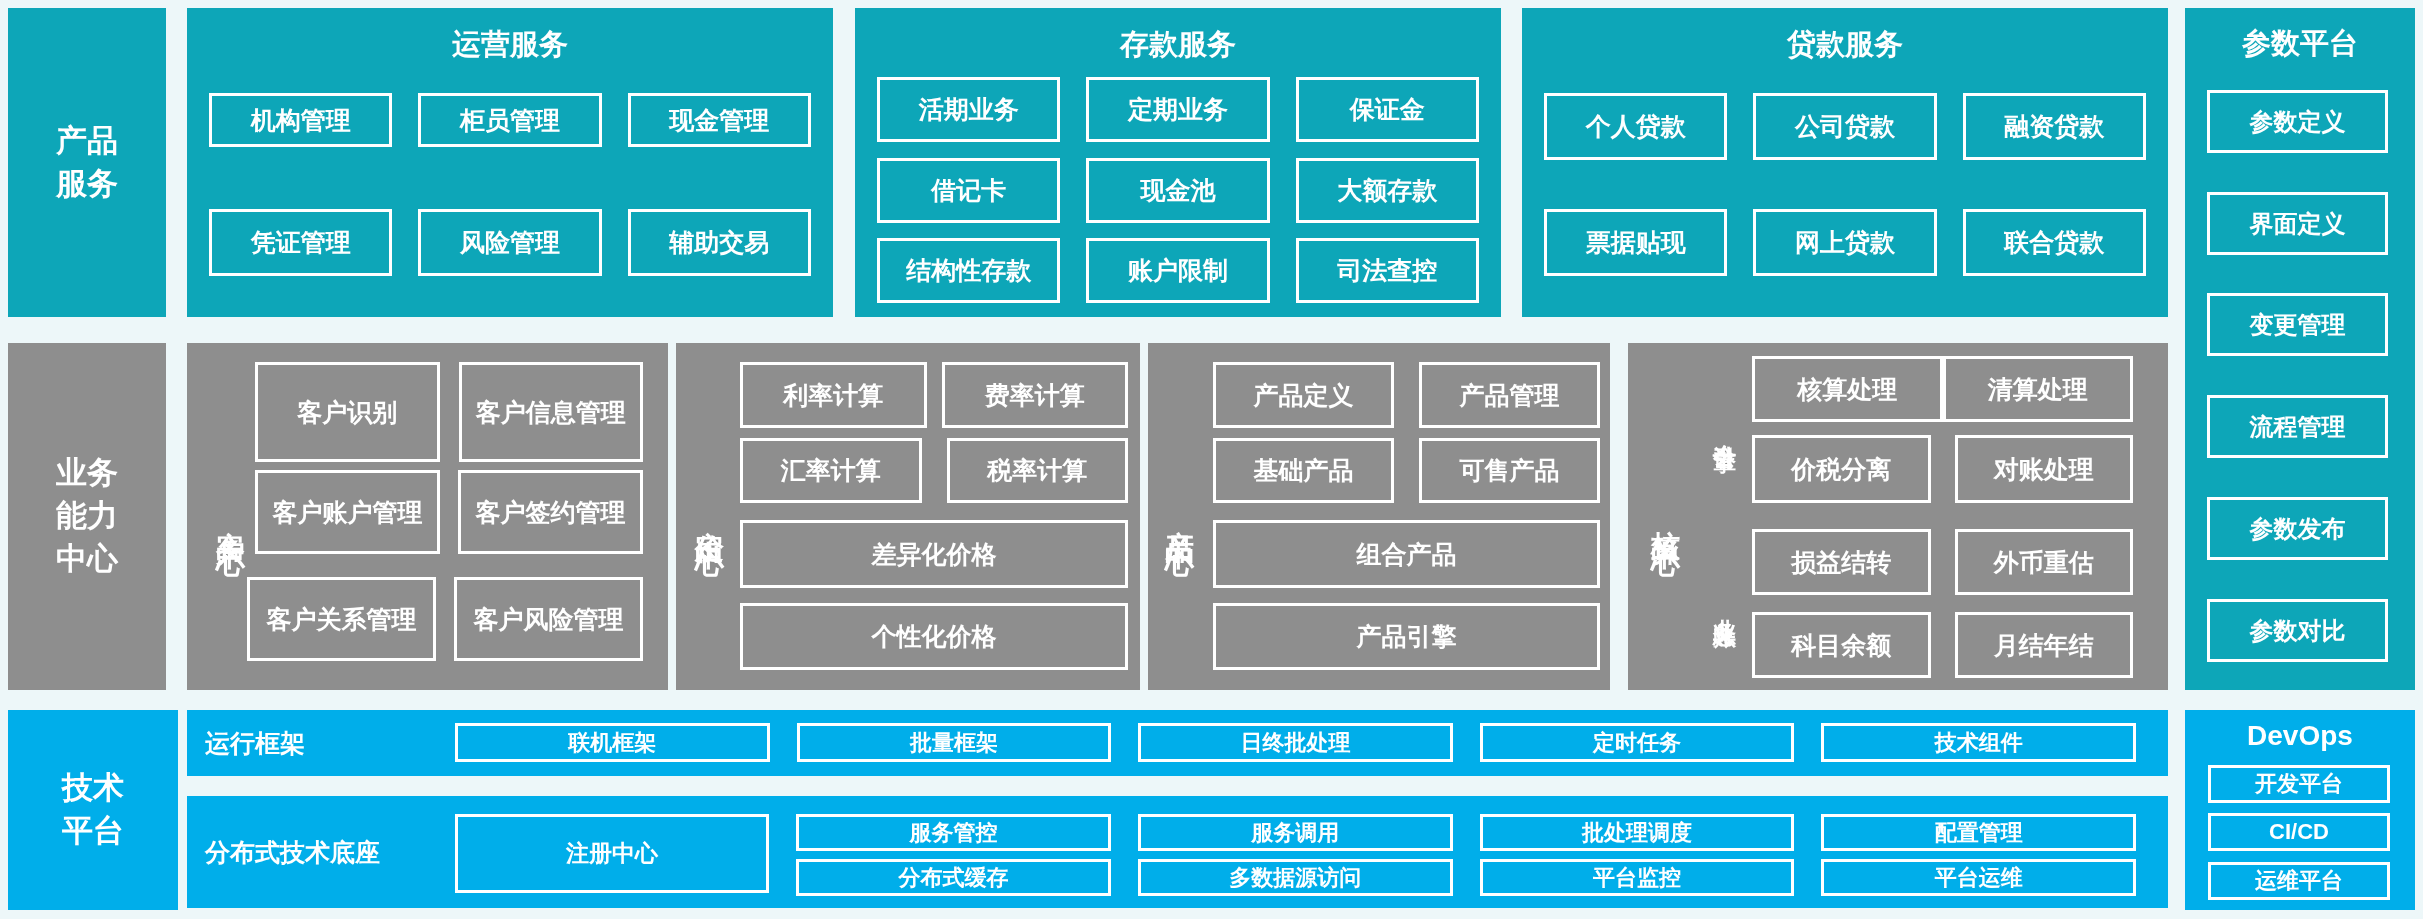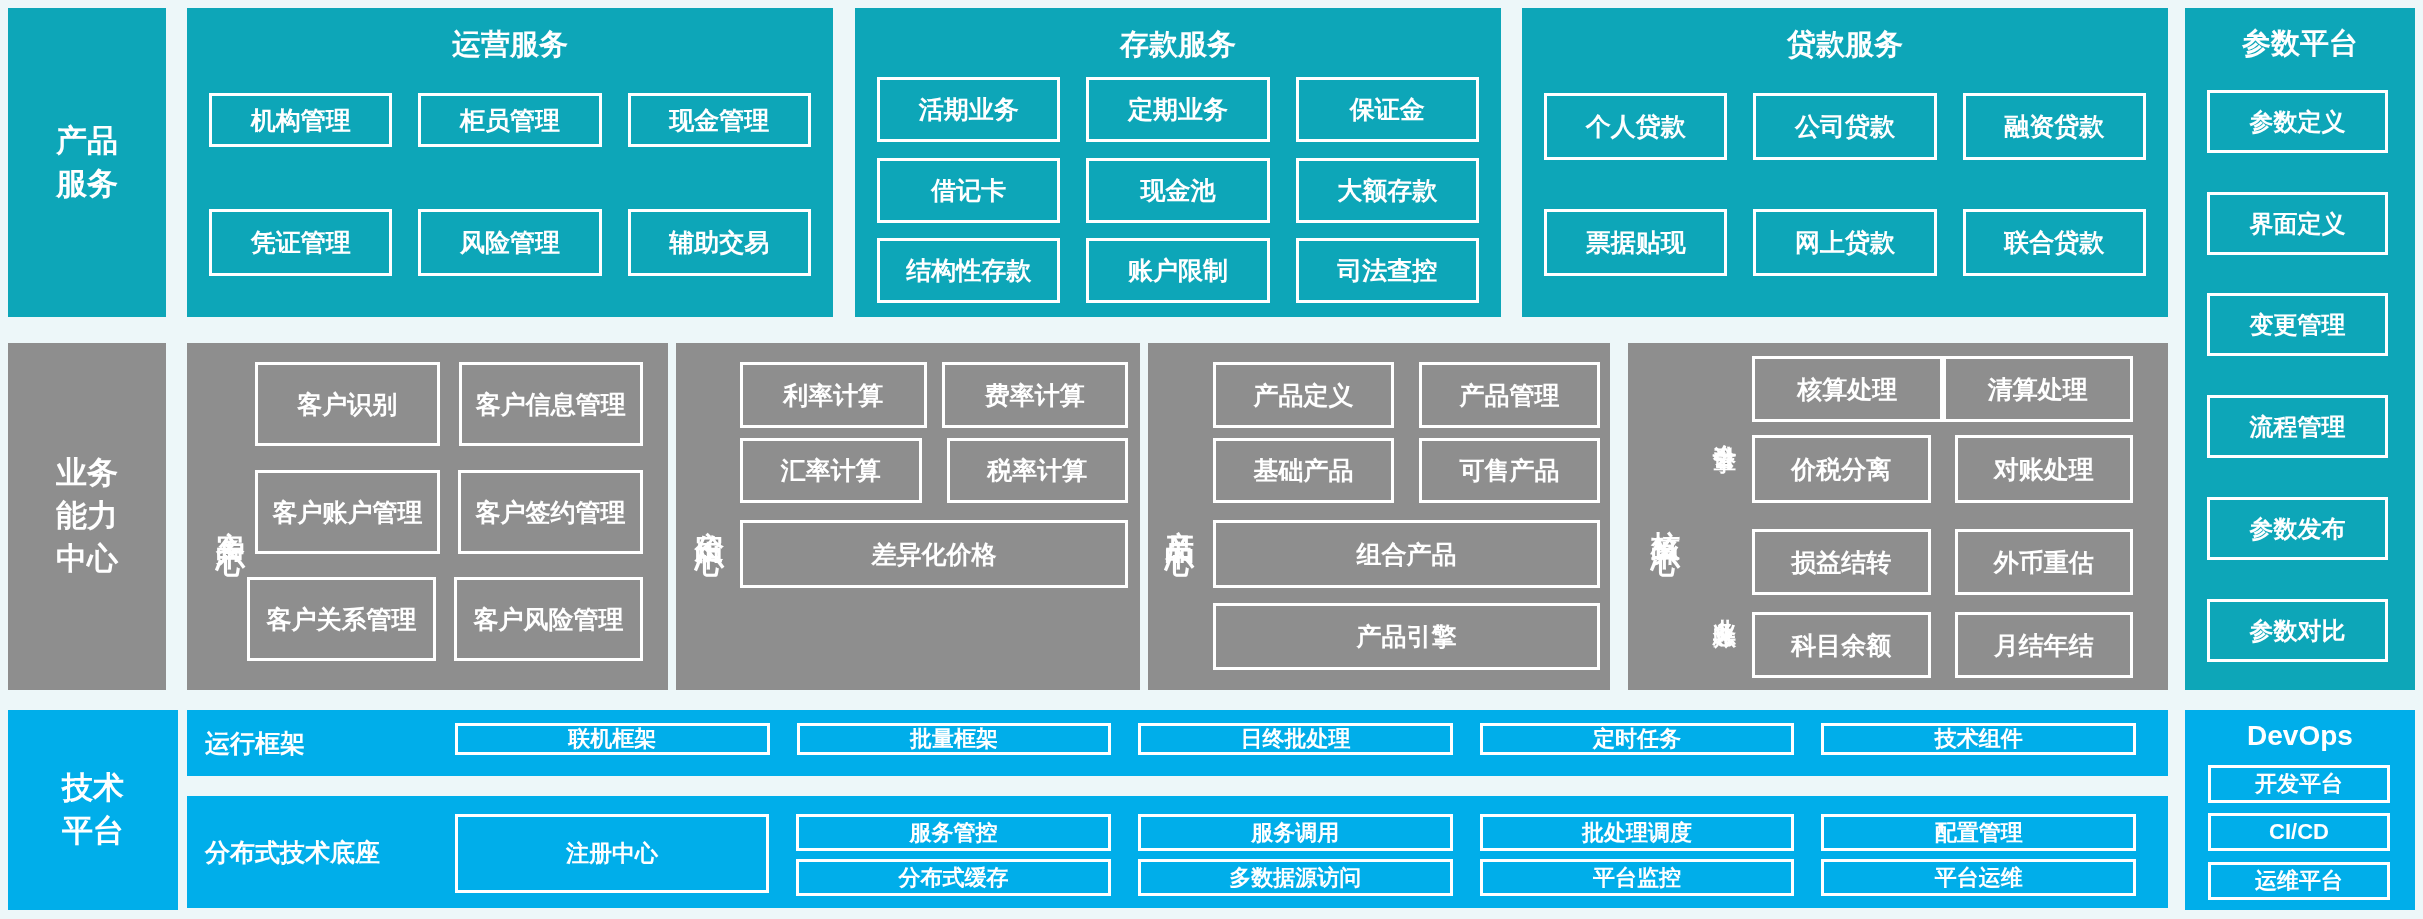--- a/index.html
+++ b/index.html
@@ -47,21 +47,21 @@
   .sublabel{
     position:absolute;
     writing-mode:vertical-rl;text-orientation:upright;
     font-size:23px;font-weight:bold;letter-spacing:2px;
     display:flex;align-items:center;justify-content:center;
   }
   .hlabel{
     position:absolute;left:18px;top:50%;transform:translateY(-50%);
     font-size:25px;font-weight:bold;
   }
-  .rtboxes{position:absolute;left:268px;right:32px;top:13px;height:32px;display:flex;gap:27px;justify-content:flex-end;}
+  .rtboxes{position:absolute;left:268px;right:32px;top:13px;height:39px;display:flex;gap:27px;justify-content:flex-end;}
   .rtboxes .box{flex:1;font-size:22px;}
   .regbox{position:absolute;left:268px;width:314px;top:18px;height:79px;font-size:23px;}
   .basecols{position:absolute;left:609px;right:32px;top:0;bottom:0;display:flex;gap:27px;}
   .bcol{flex:1;position:relative;}
   .bcol .box{position:absolute;left:0;right:0;height:37px;font-size:22px;}
   .pbox{position:absolute;left:22px;right:27px;height:63px;font-size:24px;}
   .dbox{position:absolute;left:23px;right:25px;height:38px;font-size:22px;}
 </style>
 </head>
 <body>
@@ -148,21 +148,21 @@
     <div class="box pbox" style="top:82px">参数定义</div>
     <div class="box pbox" style="top:184px">界面定义</div>
     <div class="box pbox" style="top:285px">变更管理</div>
     <div class="box pbox" style="top:387px">流程管理</div>
     <div class="box pbox" style="top:489px">参数发布</div>
     <div class="box pbox" style="top:591px">参数对比</div>
   </div>
 
   <div class="tile gray" style="left:187px;top:343px;width:481px;height:347px">
     <div class="vlabel" style="left:24px">客户中心</div>
-    <div class="mrow" style="left:68px;right:25px;top:19px;height:84px;gap:19px">
+    <div class="mrow" style="left:68px;right:25px;top:19px;height:100px;gap:19px">
       <div class="box">客户识别</div>
       <div class="box">客户信息管理</div>
     </div>
     <div class="mrow" style="left:68px;right:25px;top:127px;height:84px;gap:18px">
       <div class="box">客户账户管理</div>
       <div class="box">客户签约管理</div>
     </div>
     <div class="mrow" style="left:60px;right:25px;top:234px;height:84px;gap:18px">
       <div class="box">客户关系管理</div>
       <div class="box">客户风险管理</div>
@@ -174,20 +174,23 @@
     <div class="mrow" style="left:64px;right:12px;top:19px;height:66px;gap:15px">
       <div class="box">利率计算</div>
       <div class="box">费率计算</div>
     </div>
     <div class="mrow" style="left:64px;right:12px;top:95px;height:65px;gap:25px">
       <div class="box">汇率计算</div>
       <div class="box">税率计算</div>
     </div>
     <div class="mrow" style="left:64px;right:12px;top:177px;height:68px">
       <div class="box">差异化价格</div>
+    </div>
+    <div class="mrow" style="left:64px;right:12px;top:260px;height:67px">
+      <div class="box">个性化价格</div>
     </div>
   </div>
 
   <div class="tile gray" style="left:1148px;top:343px;width:462px;height:347px">
     <div class="vlabel" style="left:12px">产品中心</div>
     <div class="mrow" style="left:65px;right:10px;top:19px;height:66px;gap:25px">
       <div class="box">产品定义</div>
       <div class="box">产品管理</div>
     </div>
     <div class="mrow" style="left:65px;right:10px;top:95px;height:65px;gap:25px">

